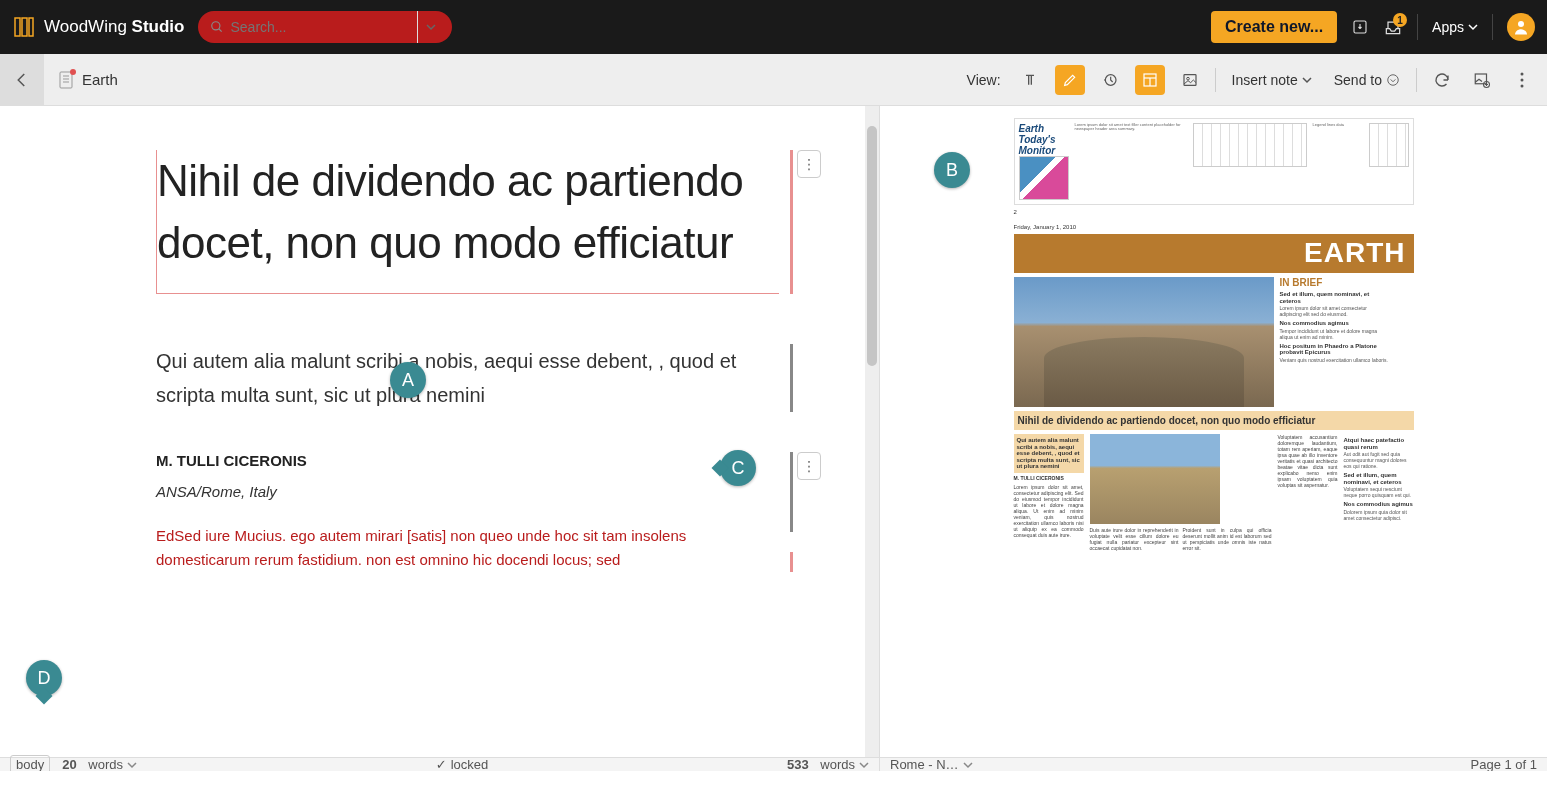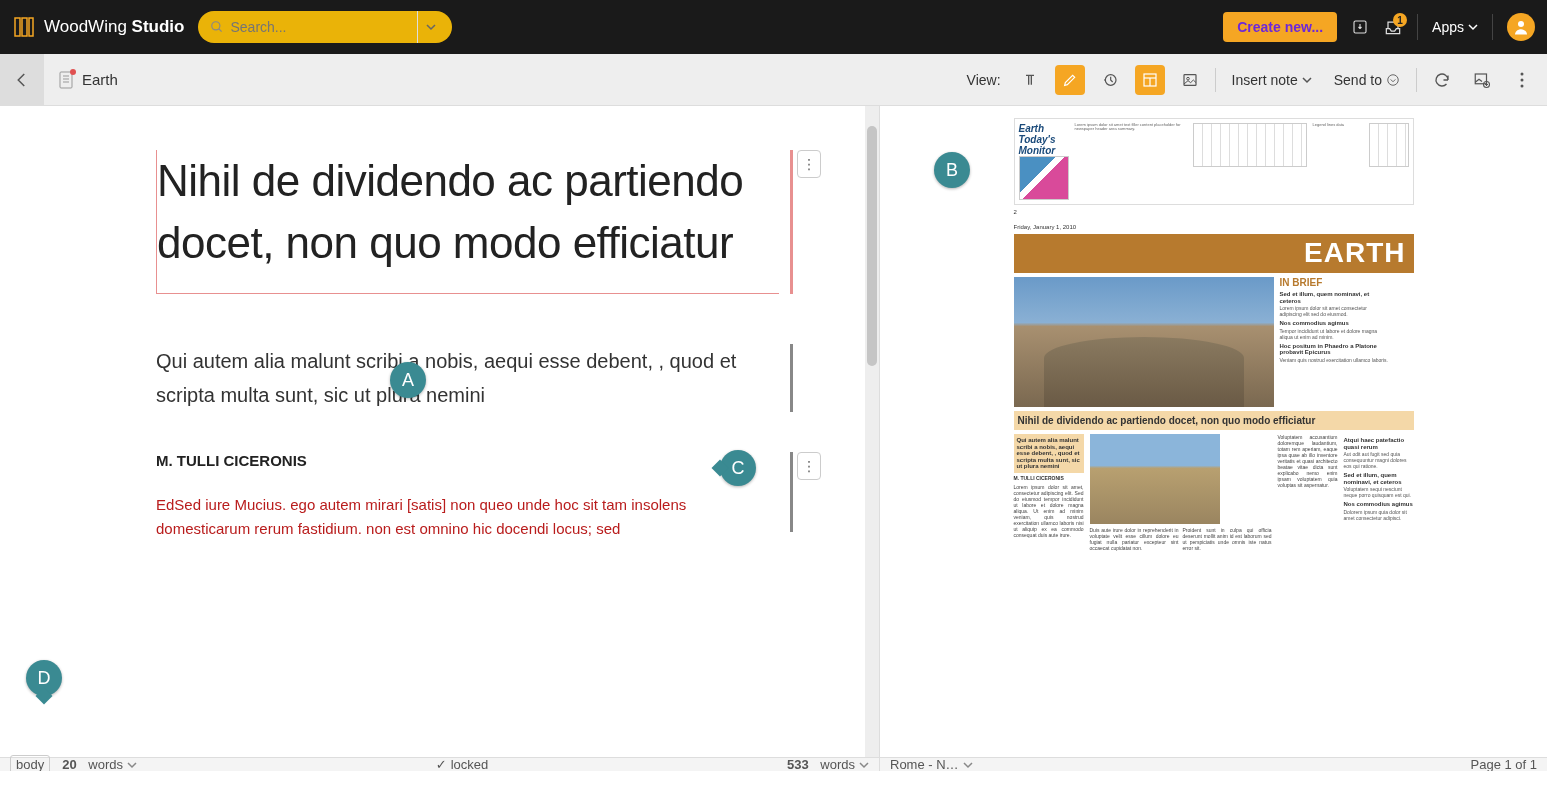--- a/index.html
+++ b/index.html
@@ -4,25 +4,25 @@
 <style>
 * { margin: 0; padding: 0; box-sizing: border-box; }
 body { font-family: -apple-system, BlinkMacSystemFont, "Segoe UI", Helvetica, Arial, sans-serif; background: #fff; overflow: hidden; }
 
 
 .topbar { height: 54px; background: #1a1a1a; display: flex; align-items: center; padding: 0 12px; gap: 14px; }
 .logo-group { display: flex; align-items: center; gap: 8px; color: #fff; }
 .logo-icon svg { width: 24px; height: 24px; }
 .brand { font-size: 17px; color: #fff; }
 .brand b { font-weight: 700; }
-.search-box { display: flex; align-items: center; background: #eab308; border-radius: 18px; height: 32px; width: 254px; padding: 0 8px 0 12px; gap: 6px; }
+.search-box { display: flex; align-items: center; background: #b91c1c; border-radius: 18px; height: 32px; width: 254px; padding: 0 8px 0 12px; gap: 6px; }
 .search-box input { border: none; outline: none; flex: 1; font-size: 14px; background: transparent; }
 .search-caret { width: 34px; height: 32px; display: flex; align-items: center; border-left: 1px solid #ddd; justify-content: center; color: #666; }
 .topbar-right { margin-left: auto; display: flex; align-items: center; gap: 14px; }
-.create-btn { background: #f5a623; color: #6d28d9; border: none; border-radius: 4px; padding: 7px 14px; font-size: 14px; font-weight: 600; cursor: pointer; }
+.create-btn { background: #f5a623; color: #0f172a; border: none; border-radius: 4px; padding: 7px 14px; font-size: 16px; font-weight: 600; cursor: pointer; }
 .top-icon { color: #ddd; cursor: pointer; position: relative; display: flex; align-items: center; }
 .top-icon .badge { position: absolute; top: -4px; right: -4px; background: #f5a623; color: #222; border-radius: 50%; width: 14px; height: 14px; font-size: 10px; display: flex; align-items: center; justify-content: center; font-weight: 700; }
 .divider-v { width: 1px; height: 26px; background: #444; }
 .apps { color: #fff; font-size: 14px; display: flex; align-items: center; gap: 4px; cursor: pointer; }
 .avatar { width: 28px; height: 28px; border-radius: 50%; background: #f5a623; display: flex; align-items: center; justify-content: center; }
 
 
 .toolbar2 { height: 52px; background: #eee; border-bottom: 1px solid #ddd; display: flex; align-items: center; }
 .back-btn { width: 44px; height: 52px; background: #ddd; display: flex; align-items: center; justify-content: center; cursor: pointer; color: #555; }
 .doc-tab { display: flex; align-items: center; gap: 8px; padding: 0 14px; color: #333; font-size: 15px; }
@@ -247,20 +247,21 @@
       <div class="anno-badge" style="left:390px; top:256px;">A</div>
 
       <div class="block" style="margin-top:50px;">
         <div class="subhead">Qui autem alia malunt scribi a nobis, aequi esse debent, , quod et scripta multa sunt, sic ut plura nemini</div>
         <div class="block-marker marker-gray"></div>
       </div>
       <div class="anno-badge pointer-left" style="left:720px; top:344px;">C</div>
 
       <div class="block" style="margin-top:40px;">
         <div class="byline">M. TULLI CICERONIS</div>
+        <div class="agency">ANSA/Rome, Italy</div>
         <div class="body-text">EdSed iure Mucius. ego autem mirari [satis] non queo unde hoc sit tam insolens domesticarum rerum fastidium. non est omnino hic docendi locus; sed</div>
         <div class="block-marker marker-gray" style="top:0;height:80px;"></div>
         <div class="block-marker marker-pink" style="top:100px;bottom:0;"></div>
         <div class="block-menu">⋮</div>
       </div>
       <div class="anno-badge pointer-down" style="left:26px; top:554px;">D</div>
     </div>
     <div class="scroll-fake">
         <div class="scroll-thumb"></div>
       </div>

